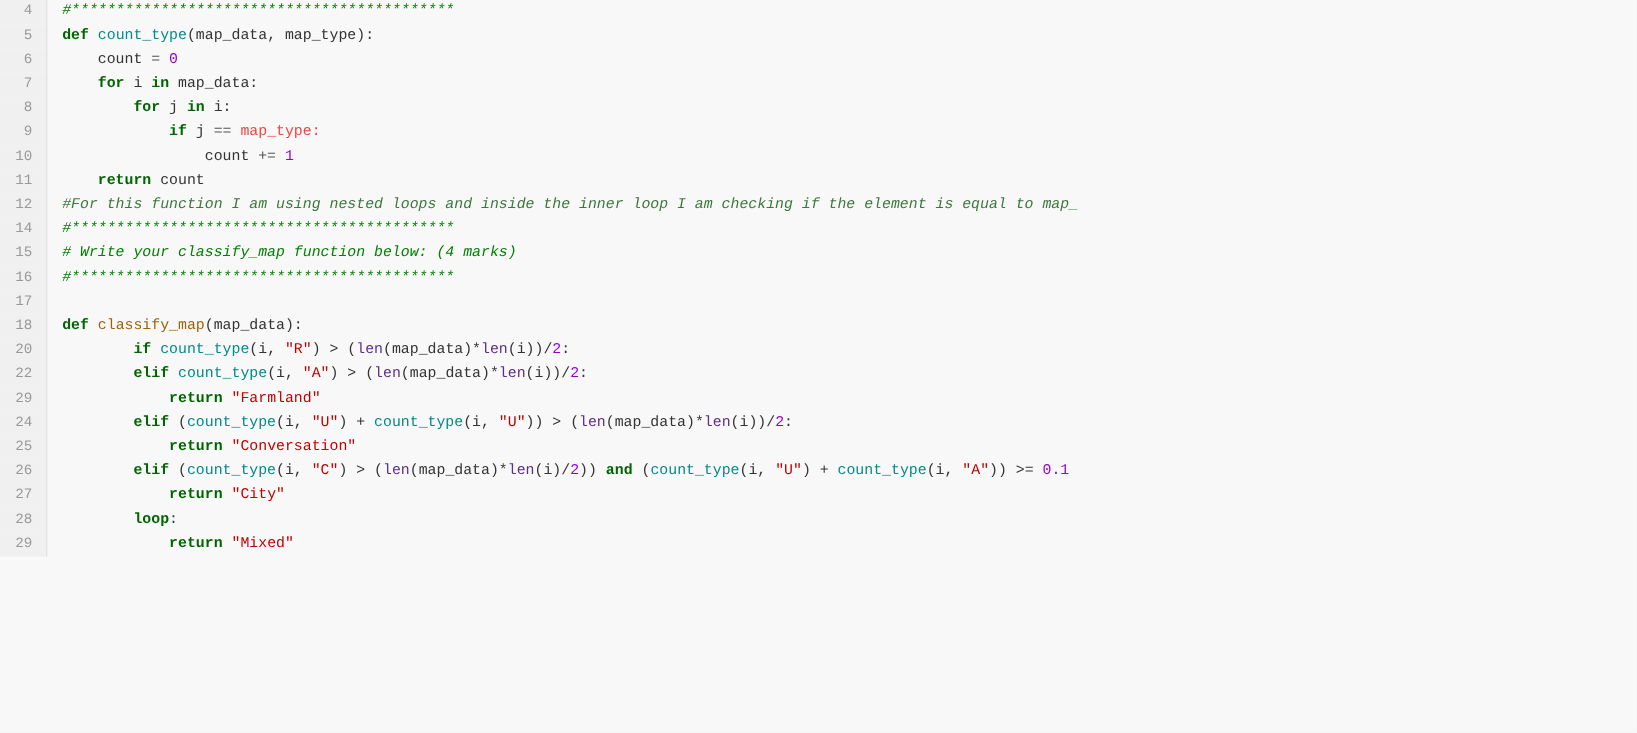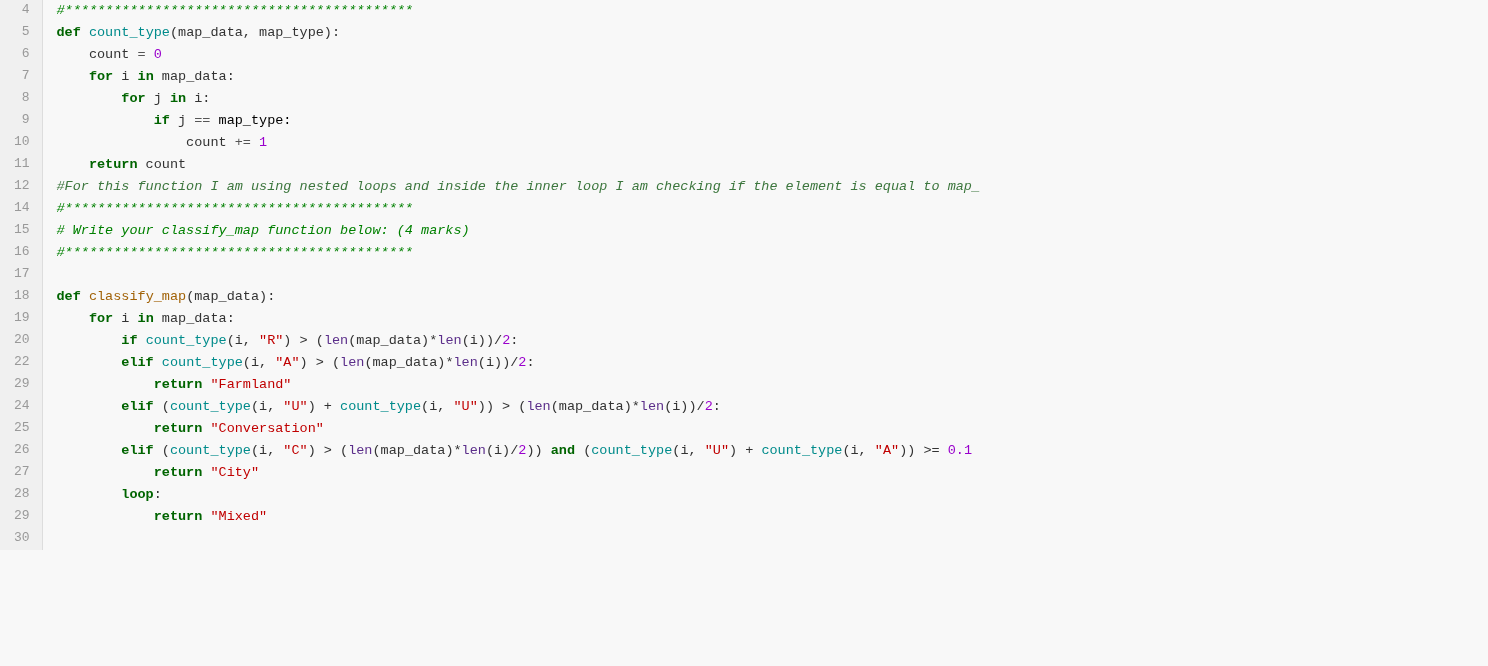--- a/index.html
+++ b/index.html
@@ -63,21 +63,21 @@
         <tr>
           <td class="line-num">7</td>
           <td class="line-code"><span style="color: rgb(51, 51, 51);">    </span><span style="color: rgb(0, 100, 0); font-weight: bold;">for</span><span style="color: rgb(51, 51, 51);"> i </span><span style="color: rgb(0, 100, 0); font-weight: bold;">in</span><span style="color: rgb(51, 51, 51);"> map_data:</span></td>
         </tr>
         <tr>
           <td class="line-num">8</td>
           <td class="line-code"><span style="color: rgb(51, 51, 51);">        </span><span style="color: rgb(0, 100, 0); font-weight: bold;">for</span><span style="color: rgb(51, 51, 51);"> j </span><span style="color: rgb(0, 100, 0); font-weight: bold;">in</span><span style="color: rgb(51, 51, 51);"> i:</span></td>
         </tr>
         <tr>
           <td class="line-num">9</td>
-          <td class="line-code"><span style="color: rgb(51, 51, 51);">            </span><span style="color: rgb(0, 100, 0); font-weight: bold;">if</span><span style="color: rgb(51, 51, 51);"> j </span><span style="color: rgb(85, 85, 85);">==</span><span style="color: #000000;"> map_type:</span></td>
+          <td class="line-code"><span style="color: rgb(51, 51, 51);">            </span><span style="color: rgb(0, 100, 0); font-weight: bold;">if</span><span style="color: rgb(51, 51, 51);"> j </span><span style="color: rgb(85, 85, 85);">==</span><span style="color: #ef4444;"> map_type:</span></td>
         </tr>
         <tr>
           <td class="line-num">10</td>
           <td class="line-code"><span style="color: rgb(51, 51, 51);">                count </span><span style="color: rgb(85, 85, 85);">+=</span><span style="color: rgb(51, 51, 51);"> </span><span style="color: rgb(153, 0, 204);">1</span></td>
         </tr>
         <tr>
           <td class="line-num">11</td>
           <td class="line-code"><span style="color: rgb(51, 51, 51);">    </span><span style="color: rgb(0, 100, 0); font-weight: bold;">return</span><span style="color: rgb(51, 51, 51);"> count</span></td>
         </tr>
         <tr>
@@ -96,24 +96,20 @@
           <td class="line-num">16</td>
           <td class="line-code"><span style="color: rgb(0, 128, 0); font-style: italic;">#*******************************************</span></td>
         </tr>
         <tr>
           <td class="line-num">17</td>
           <td class="line-code"><span style="color: rgb(51, 51, 51);"></span></td>
         </tr>
         <tr>
           <td class="line-num">18</td>
           <td class="line-code"><span style="color: rgb(0, 100, 0); font-weight: bold;">def</span><span style="color: rgb(51, 51, 51);"> </span><span style="color: #a16207;">classify_map</span><span style="color: rgb(51, 51, 51);">(map_data):</span></td>
-        </tr>
-        <tr>
-          <td class="line-num">19</td>
-          <td class="line-code"><span style="color: rgb(51, 51, 51);">    </span><span style="color: rgb(0, 100, 0); font-weight: bold;">for</span><span style="color: rgb(51, 51, 51);"> i </span><span style="color: rgb(0, 100, 0); font-weight: bold;">in</span><span style="color: rgb(51, 51, 51);"> map_data:</span></td>
         </tr>
         <tr>
           <td class="line-num">20</td>
           <td class="line-code"><span style="color: rgb(51, 51, 51);">        </span><span style="color: rgb(0, 100, 0); font-weight: bold;">if</span><span style="color: rgb(51, 51, 51);"> </span><span style="color: rgb(0, 139, 139);">count_type</span><span style="color: rgb(51, 51, 51);">(i, </span><span style="color: rgb(192, 0, 0);">"R"</span><span style="color: rgb(51, 51, 51);">) &gt; (</span><span style="color: rgb(91, 46, 138);">len</span><span style="color: rgb(51, 51, 51);">(map_data)*</span><span style="color: rgb(91, 46, 138);">len</span><span style="color: rgb(51, 51, 51);">(i))/</span><span style="color: rgb(153, 0, 204);">2</span><span style="color: rgb(51, 51, 51);">:</span></td>
         </tr>
         <tr>
           <td class="line-num">22</td>
           <td class="line-code"><span style="color: rgb(51, 51, 51);">        </span><span style="color: rgb(0, 100, 0); font-weight: bold;">elif</span><span style="color: rgb(51, 51, 51);"> </span><span style="color: rgb(0, 139, 139);">count_type</span><span style="color: rgb(51, 51, 51);">(i, </span><span style="color: rgb(192, 0, 0);">"A"</span><span style="color: rgb(51, 51, 51);">) &gt; (</span><span style="color: rgb(91, 46, 138);">len</span><span style="color: rgb(51, 51, 51);">(map_data)*</span><span style="color: rgb(91, 46, 138);">len</span><span style="color: rgb(51, 51, 51);">(i))/</span><span style="color: rgb(153, 0, 204);">2</span><span style="color: rgb(51, 51, 51);">:</span></td>
         </tr>
         <tr>
@@ -137,19 +133,15 @@
           <td class="line-code"><span style="color: rgb(51, 51, 51);">            </span><span style="color: rgb(0, 100, 0); font-weight: bold;">return</span><span style="color: rgb(51, 51, 51);"> </span><span style="color: rgb(192, 0, 0);">"City"</span></td>
         </tr>
         <tr>
           <td class="line-num">28</td>
           <td class="line-code"><span style="color: rgb(51, 51, 51);">        </span><span style="color: rgb(0, 100, 0); font-weight: bold;">loop</span><span style="color: rgb(51, 51, 51);">:</span></td>
         </tr>
         <tr>
           <td class="line-num">29</td>
           <td class="line-code"><span style="color: rgb(51, 51, 51);">            </span><span style="color: rgb(0, 100, 0); font-weight: bold;">return</span><span style="color: rgb(51, 51, 51);"> </span><span style="color: rgb(192, 0, 0);">"Mixed"</span></td>
         </tr>
-        <tr>
-          <td class="line-num">30</td>
-          <td class="line-code"><span style="color: rgb(51, 51, 51);"></span></td>
-        </tr>
       </tbody>
   </table>
 </div>
 
 </body></html>

